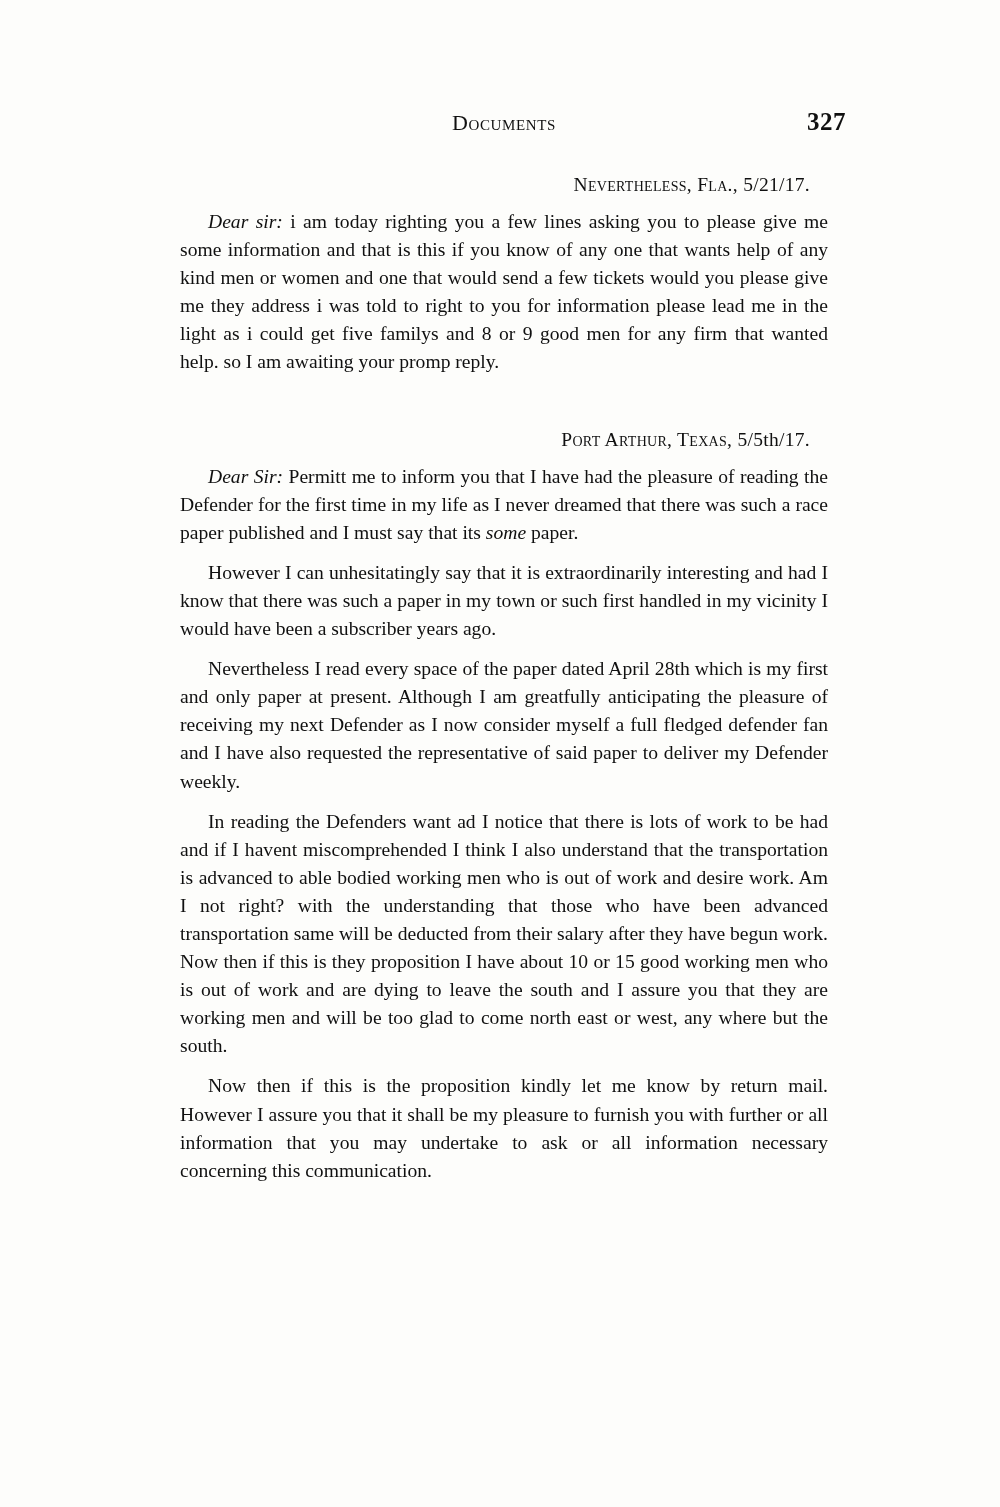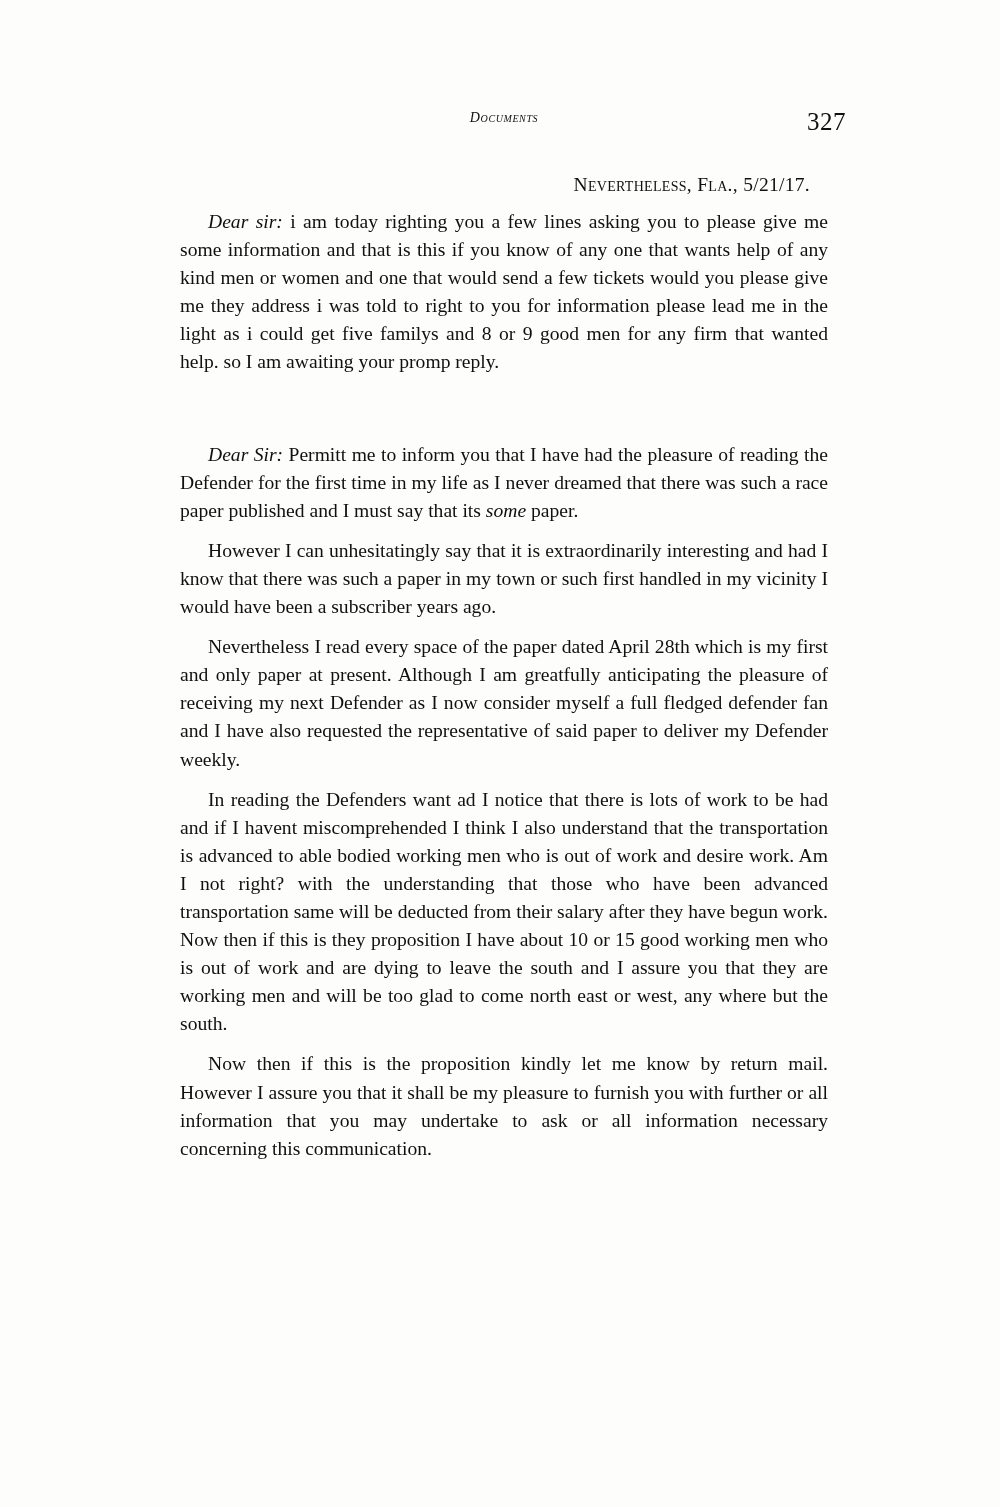--- a/index.html
+++ b/index.html
@@ -30,31 +30,30 @@
   .header-row {
     display: flex;
     align-items: baseline;
     justify-content: center;
     position: relative;
     height: 34px;
     margin-bottom: 30px;
   }
   .running-head {
     font-variant: small-caps;
-    font-size: 14px;
+    font-size: 22px;
     letter-spacing: 0.6px;
     text-transform: capitalize;
-    font-style: italic;
   }
   .page-number {
     position: absolute;
     right: -6px;
     top: -2px;
     font-size: 25px;
-    font-weight: 400;
+    font-weight: 700;
     letter-spacing: 0.5px;
   }
   .dateline {
     text-align: right;
     font-size: 19.5px;
     font-variant: small-caps;
     margin-bottom: 3px;
     padding-right: 30px;
     letter-spacing: 0.3px;
   }
@@ -98,20 +97,24 @@
       <div class="dateline">
         <span class="place">Nevertheless, Fla.,</span>
         <span class="datepart">5/21/17.</span>
       </div>
       <p class="body"><span class="salutation">Dear sir:</span> <span>i am today righting you a few lines asking you to please give me some information and that is this if you know of any one that wants help of any kind men or women and one that would send a few tickets would you please give me they address i was told to right to you for information please lead me in the light as i could get five familys and 8 or 9 good men for any firm that wanted help.  so I am awaiting  your promp reply.</span></p>
     </div>
 
     <div class="letter-gap"></div>
 
     <div>
+      <div class="dateline">
+        <span class="place">Port Arthur, Texas,</span>
+        <span class="datepart">5/5th/17.</span>
+      </div>
       <p class="body"><span class="salutation">Dear Sir:</span> <span>Permitt me to inform you that I have had the pleasure of reading the Defender for the first time in my life as I never dreamed that there was such a race paper published and I must say that its <span class="ital">some</span> paper.</span></p>
       <p class="body">However I can unhesitatingly say that it is extraordinarily interesting and had I know that there was such a paper in my town or such first handled in my vicinity I would have been a subscriber years ago.</p>
       <p class="body">Nevertheless I read every space of the paper dated April 28th which is my first and only paper at present.  Although I am greatfully anticipating the pleasure of receiving my next Defender as I now consider myself a full fledged defender fan and I have also requested the representative of said paper to deliver my Defender weekly.</p>
       <p class="body">In reading the Defenders want ad I notice that there is lots of work to be had and if I havent miscomprehended I think I also understand that the transportation is advanced to able bodied working men who is out of work and desire work.  Am I not right? with the understanding that those who have been advanced transportation same will be deducted from their salary after they have begun work.  Now then if this is they proposition I have about 10 or 15 good working men who is out of work and are dying to leave the south and I assure you that they are working men and will be too glad to come north east or west, any where but the south.</p>
       <p class="body">Now then if this is the proposition kindly let me know by return mail.  However I assure you that it shall be my pleasure to furnish you with further or all information that you may undertake to ask or all information necessary concerning this communication.</p>
     </div>
 
   </div>
 </div>
 

